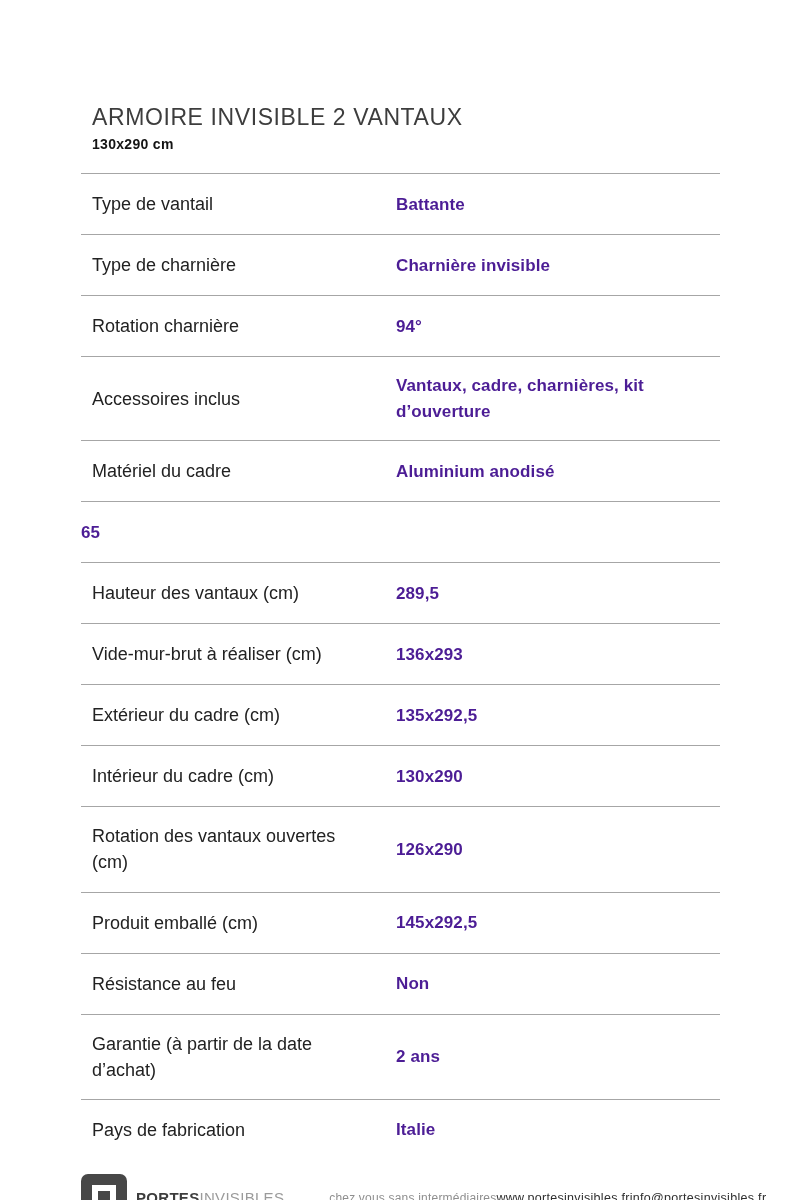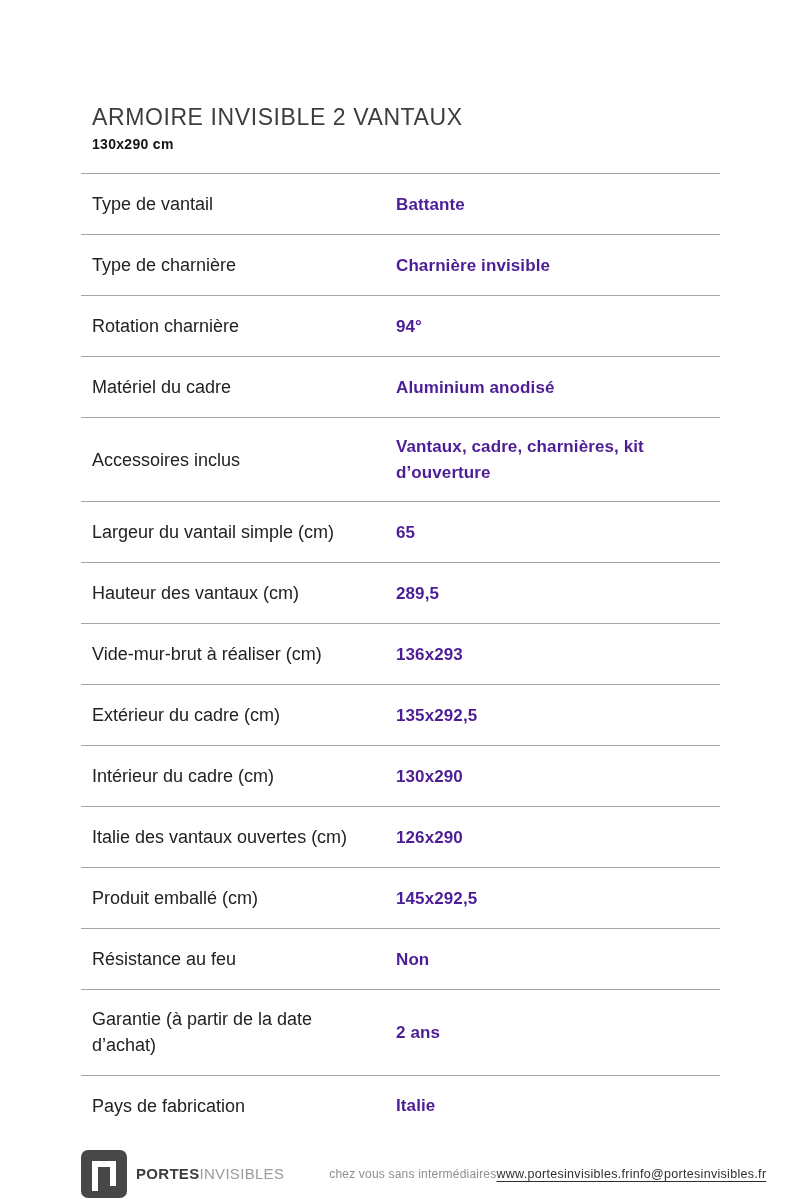--- a/index.html
+++ b/index.html
@@ -122,49 +122,48 @@
       </div>
       <div class="spec-row">
         <div class="spec-label">Type de charnière</div>
         <div class="spec-value">Charnière invisible</div>
       </div>
       <div class="spec-row">
         <div class="spec-label">Rotation charnière</div>
         <div class="spec-value">94°</div>
       </div>
       <div class="spec-row">
+        <div class="spec-label">Accessoires inclus</div>
+        <div class="spec-value">Vantaux, cadre, charnières, kit d’ouverture</div>
+      </div>
+      <div class="spec-row">
         <div class="spec-label">Matériel du cadre</div>
         <div class="spec-value">Aluminium anodisé</div>
       </div>
       <div class="spec-row">
-        <div class="spec-label">Accessoires inclus</div>
-        <div class="spec-value">Vantaux, cadre, charnières, kit d’ouverture</div>
-      </div>
-      <div class="spec-row">
-        <div class="spec-label">Largeur du vantail simple (cm)</div>
         <div class="spec-value">65</div>
       </div>
       <div class="spec-row">
         <div class="spec-label">Hauteur des vantaux (cm)</div>
         <div class="spec-value">289,5</div>
       </div>
       <div class="spec-row">
         <div class="spec-label">Vide-mur-brut à réaliser (cm)</div>
         <div class="spec-value">136x293</div>
       </div>
       <div class="spec-row">
         <div class="spec-label">Extérieur du cadre (cm)</div>
         <div class="spec-value">135x292,5</div>
       </div>
       <div class="spec-row">
         <div class="spec-label">Intérieur du cadre (cm)</div>
         <div class="spec-value">130x290</div>
       </div>
       <div class="spec-row">
-        <div class="spec-label">Italie des vantaux ouvertes (cm)</div>
+        <div class="spec-label">Rotation des vantaux ouvertes (cm)</div>
         <div class="spec-value">126x290</div>
       </div>
       <div class="spec-row">
         <div class="spec-label">Produit emballé (cm)</div>
         <div class="spec-value">145x292,5</div>
       </div>
       <div class="spec-row">
         <div class="spec-label">Résistance au feu</div>
         <div class="spec-value">Non</div>
       </div>

